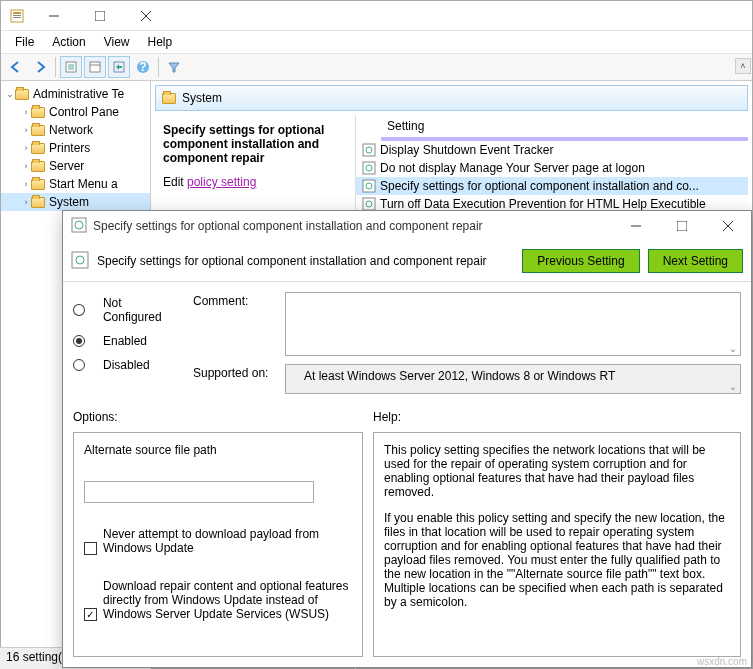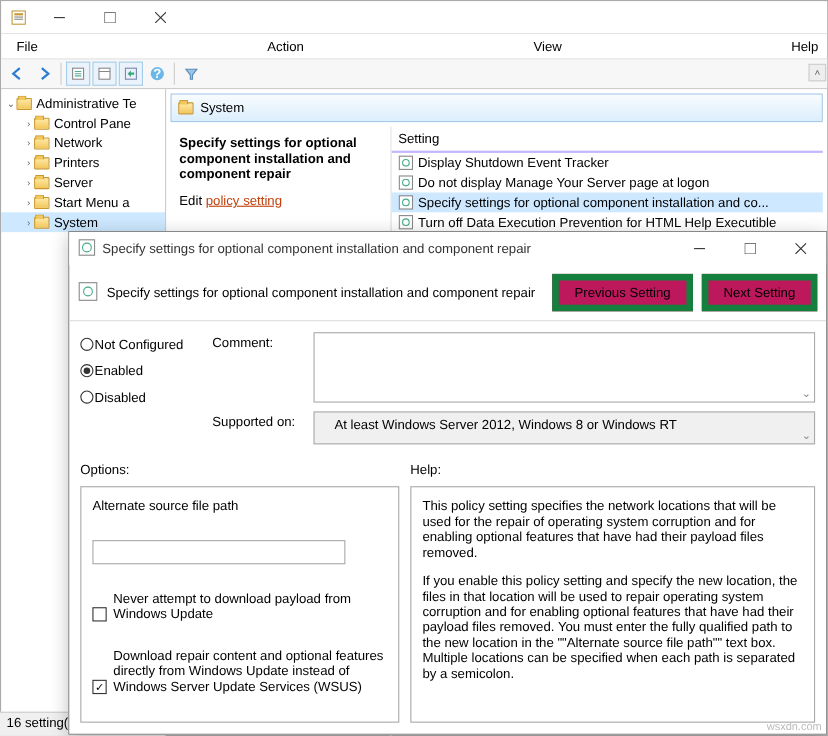--- a/index.html
+++ b/index.html
@@ -6,21 +6,21 @@
 body { background: #fff; width: 753px; height: 669px; position: relative; overflow: hidden; }
 
 
 .main-win { width: 753px; height: 669px; border: 1px solid #aaa; background: #fff; }
 .titlebar { height: 30px; display: flex; align-items: center; padding-left: 8px; border-bottom: 1px solid #e4e4e4; }
 .titlebar .icon { width: 16px; height: 16px; margin-right: 6px; }
 .titlebar .title { flex: 1; color: #555; }
 .win-btns { display: flex; }
 .win-btn { width: 46px; height: 30px; display: flex; align-items: center; justify-content: center; color: #444; }
 
-.menubar { height: 22px; display: flex; align-items: center; padding-left: 6px; gap: 2px; justify-content: space-between; }
+.menubar { height: 22px; display: flex; align-items: center; padding-left: 6px; gap: 2px; }
 .menubar span { padding: 2px 8px; }
 
 .toolbar { height: 28px; border-top: 1px solid #e4e4e4; border-bottom: 1px solid #ccc; display: flex; align-items: center; padding: 0 4px; gap: 2px; background: #f7f7f7; }
 .tool-btn { width: 22px; height: 22px; display: flex; align-items: center; justify-content: center; border: 1px solid transparent; }
 .tool-btn.box { border: 1px solid #a5cde8; background: #eaf3fb; }
 .tool-sep { width: 1px; height: 20px; background: #ccc; margin: 0 2px; }
 
 .main-body { display: flex; height: calc(669px - 30px - 22px - 28px); }
 .tree-pane { width: 150px; border-right: 1px solid #ccc; padding: 4px 0; overflow: hidden; }
 .tree-row { display: flex; align-items: center; height: 18px; white-space: nowrap; }
@@ -31,40 +31,40 @@
 .folder-ico { display: inline-block; width: 14px; height: 11px; background: linear-gradient(#ffe9a6,#f2c75b); border: 1px solid #c9982f; border-radius: 1px; position: relative; }
 .folder-ico::before { content: ''; position: absolute; top: -3px; left: 0; width: 6px; height: 3px; background: #f2c75b; border: 1px solid #c9982f; border-bottom: none; border-radius: 1px 1px 0 0; }
 
 .right-pane { flex: 1; display: flex; flex-direction: column; }
 .path-bar { height: 26px; background: linear-gradient(#f8fbfe,#dbeefc); border-bottom: 1px solid #a5c9e6; display: flex; align-items: center; padding-left: 6px; gap: 6px; margin: 4px; border: 1px solid #a5c9e6;}
 .path-bar .folder-ico { }
 
 .content-split { display: flex; flex: 1; margin: 0 4px; }
 .desc-pane { width: 200px; padding: 8px; }
 .desc-pane .h { font-weight: bold; margin-bottom: 10px; }
-.desc-pane a { color: #c2410c; text-decoration: underline; }
+.desc-pane a { color: #a21caf; text-decoration: underline; }
 .list-pane { flex: 1; border-left: 1px solid #ddd; }
-.list-head { border-bottom: 2px solid #c4b5fd; padding: 4px 6px; background: #fff; }
+.list-head { border-bottom: 4px solid #c4b5fd; padding: 4px 6px; background: #fff; margin-left: 25px; }
 .list-row { display: flex; align-items: center; padding: 2px 6px; gap: 4px; }
 .list-row.sel { background: #cde8ff; }
 .gear-ico { width: 14px; height: 14px; display: inline-flex; align-items: center; justify-content: center; }
 
 .statusbar { position: absolute; bottom: 0; left: 0; height: 22px; border-top: 1px solid #ccc; padding: 2px 6px; background: #f0f0f0; width: 150px;}
 
 
 .dialog { position: absolute; left: 62px; top: 210px; width: 690px; height: 458px; background: #fff; border: 1px solid #888; box-shadow: 0 4px 16px rgba(0,0,0,0.25); display: flex; flex-direction: column; }
 .dlg-titlebar { height: 30px; display: flex; align-items: center; padding-left: 8px; background: #fff; }
 .dlg-titlebar .title { flex: 1; color: #333; }
 .dlg-sub { display: flex; align-items: center; padding: 8px; border-bottom: 1px solid #ddd; gap: 8px; }
 .dlg-sub .sub-txt { flex: 1; }
-.btn { background: #be185d; border: 6px solid #15803d; padding: 4px 14px; }
+.btn { background: #84cc16; border: 1px solid #15803d; padding: 4px 14px; }
 
 .dlg-top { display: flex; padding: 10px; gap: 10px; }
 .radio-col { width: 110px; display: flex; flex-direction: column; gap: 10px; padding-top: 4px;}
-.radio-row { display: flex; align-items: center; gap: 1px; }
+.radio-row { display: flex; align-items: center; gap: 18px; }
 .radio { width: 12px; height: 12px; border: 1px solid #333; border-radius: 50%; display: inline-flex; align-items: center; justify-content: center; }
 .radio.on::after { content: ''; width: 6px; height: 6px; background: #333; border-radius: 50%; }
 .field-col { flex: 1; display: flex; flex-direction: column; gap: 8px; }
 .field-row { display: flex; gap: 10px; }
 .field-row .lbl { width: 82px; text-align: left; padding-top: 2px;}
 .textarea { flex: 1; border: 1px solid #a9a9a9; background: #fff; height: 64px; position: relative; }
 .textarea.ro { background: #f0f0f0; height: 30px; padding: 4px 18px; }
 .sb-corner { position: absolute; right: 0; bottom: 0; width: 14px; height: 14px; color: #888; font-size: 10px; display:flex;align-items:center;justify-content:center;}
 
 .dlg-labels { display: flex; padding: 6px 10px 2px 10px; }

